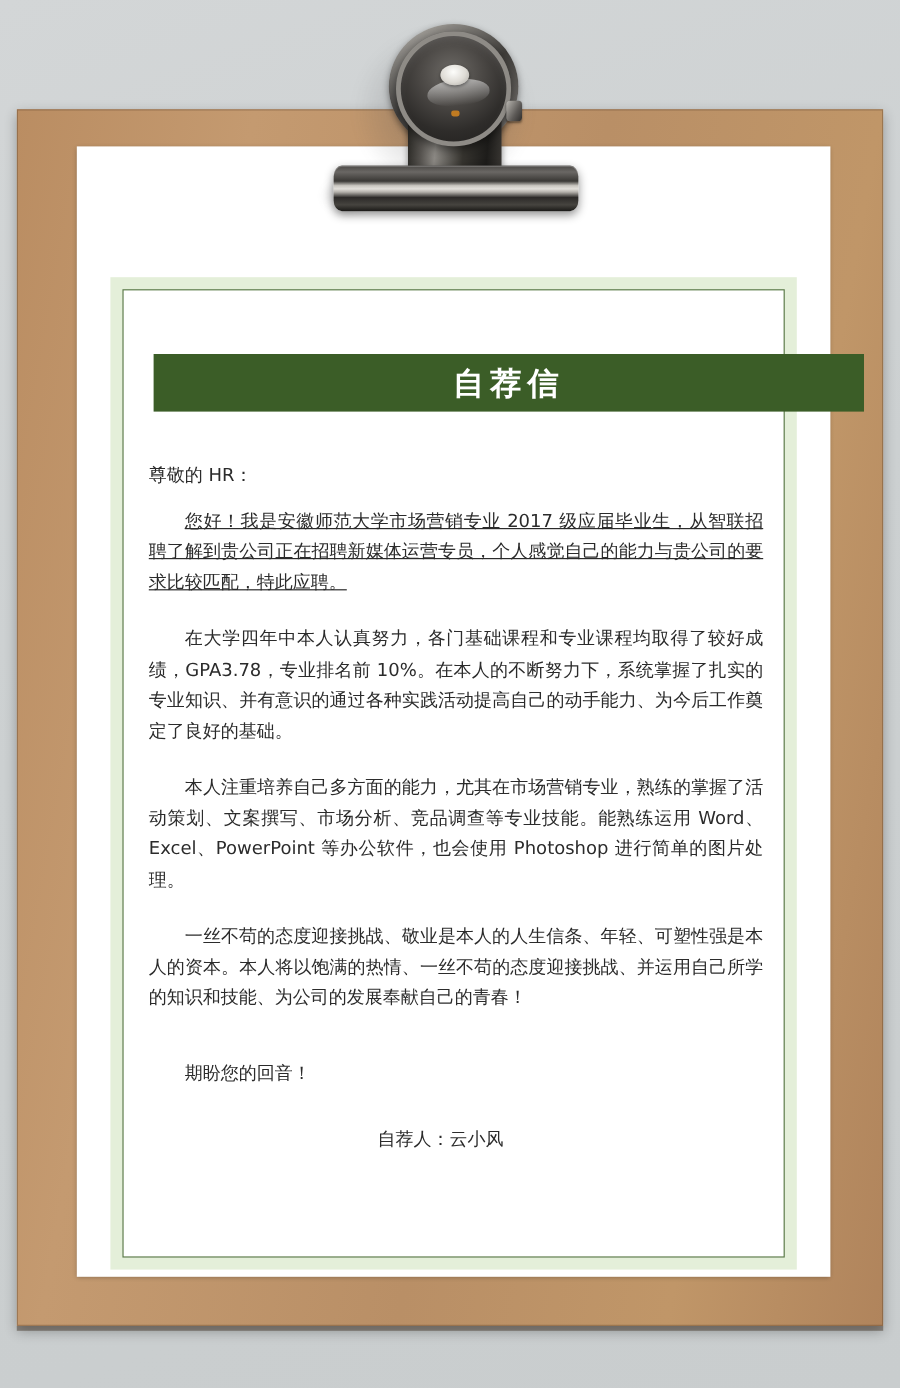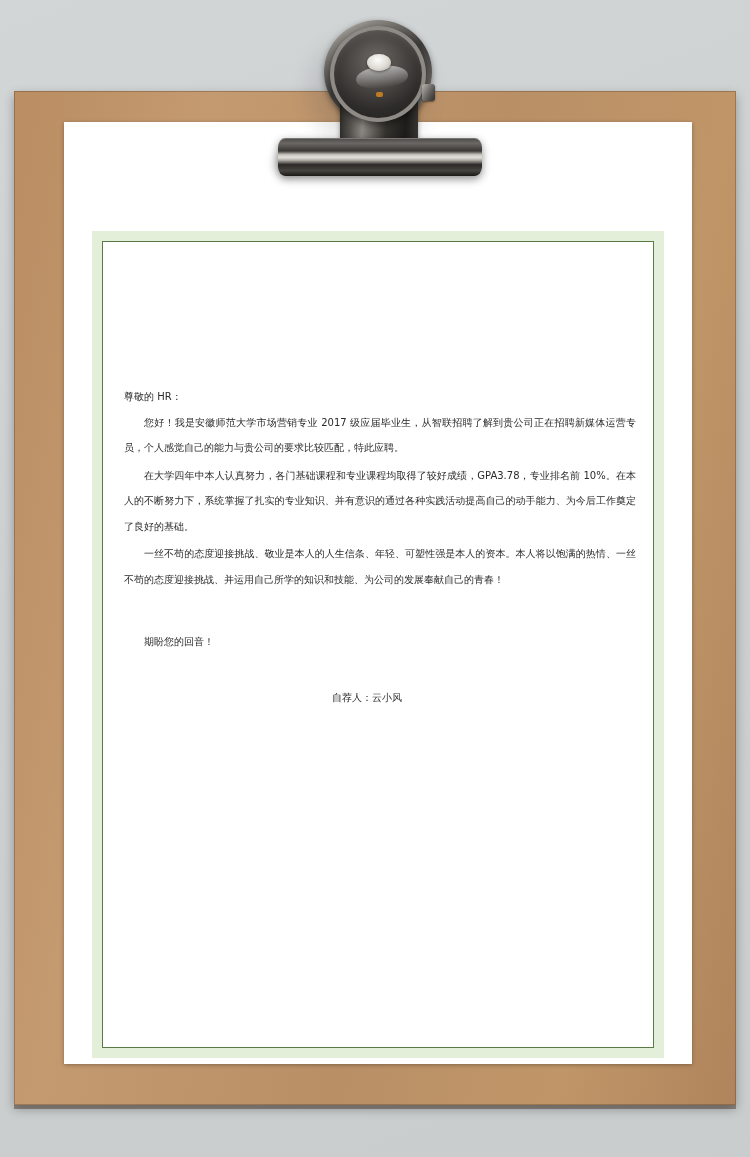--- a/index.html
+++ b/index.html
@@ -60,28 +60,28 @@
     color:#fff; font-size:26px; font-weight:bold; letter-spacing:5px;
     font-family:"DejaVu Sans","Liberation Sans",sans-serif;
   }
 
   
   #letter-body {
     position:absolute; left:60px; top:262px;
     width:512px;
     z-index:3;
     color:#2b2b2b;
-    font-size:10px;
+    font-size:15px;
     line-height:25.5px;
     font-family:"DejaVu Sans","Liberation Sans",sans-serif;
     text-align:justify;
   }
   .salutation { margin-bottom:0px; }
-  .para { text-indent:2em; margin-top:2px; }
-  .para.tight { margin-top:0px; }
+  .para { text-indent:2em; margin-top:22px; }
+  .para.tight { margin-top:12px;text-decoration:underline; }
   .closing { margin-top:37px; text-indent:2em; }
   .signature {
     margin-top:30px; text-align:center; padding-right:26px;
   }
 
   
   #clip { position:absolute; left:276px; top:8px; width:208px; height:170px; z-index:20; }
   #clip-drop {
     position:absolute; left:18px; top:14px; width:150px; height:140px;
     background:radial-gradient(ellipse at 50% 50%, rgba(80,80,82,.38) 0%, rgba(120,120,122,0) 70%);
@@ -159,25 +159,29 @@
 <body>
 
 <div id="clipboard">
   <div id="board-shadow-edge"></div>
 
   <div id="sheet">
 
     <div id="green-band"></div>
     <div id="green-rule"></div>
 
+    <div id="title-banner">
+      <span id="title-text">自荐信</span>
+    </div>
 
     <div id="letter-body">
       <div class="salutation">尊敬的 HR：</div>
       <div class="para tight">您好！我是安徽师范大学市场营销专业 2017 级应届毕业生，从智联招聘了解到贵公司正在招聘新媒体运营专员，个人感觉自己的能力与贵公司的要求比较匹配，特此应聘。</div>
       <div class="para">在大学四年中本人认真努力，各门基础课程和专业课程均取得了较好成绩，GPA3.78，专业排名前 10%。在本人的不断努力下，系统掌握了扎实的专业知识、并有意识的通过各种实践活动提高自己的动手能力、为今后工作奠定了良好的基础。</div>
+      <div class="para">本人注重培养自己多方面的能力，尤其在市场营销专业，熟练的掌握了活动策划、文案撰写、市场分析、竞品调查等专业技能。能熟练运用 Word、Excel、PowerPoint 等办公软件，也会使用 Photoshop 进行简单的图片处理。</div>
       <div class="para">一丝不苟的态度迎接挑战、敬业是本人的人生信条、年轻、可塑性强是本人的资本。本人将以饱满的热情、一丝不苟的态度迎接挑战、并运用自己所学的知识和技能、为公司的发展奉献自己的青春！</div>
       <div class="closing">期盼您的回音！</div>
       <div class="signature">自荐人：云小风</div>
     </div>
 
   </div>
 </div>
 
 <div id="clip">
   <div id="clip-drop"></div>

